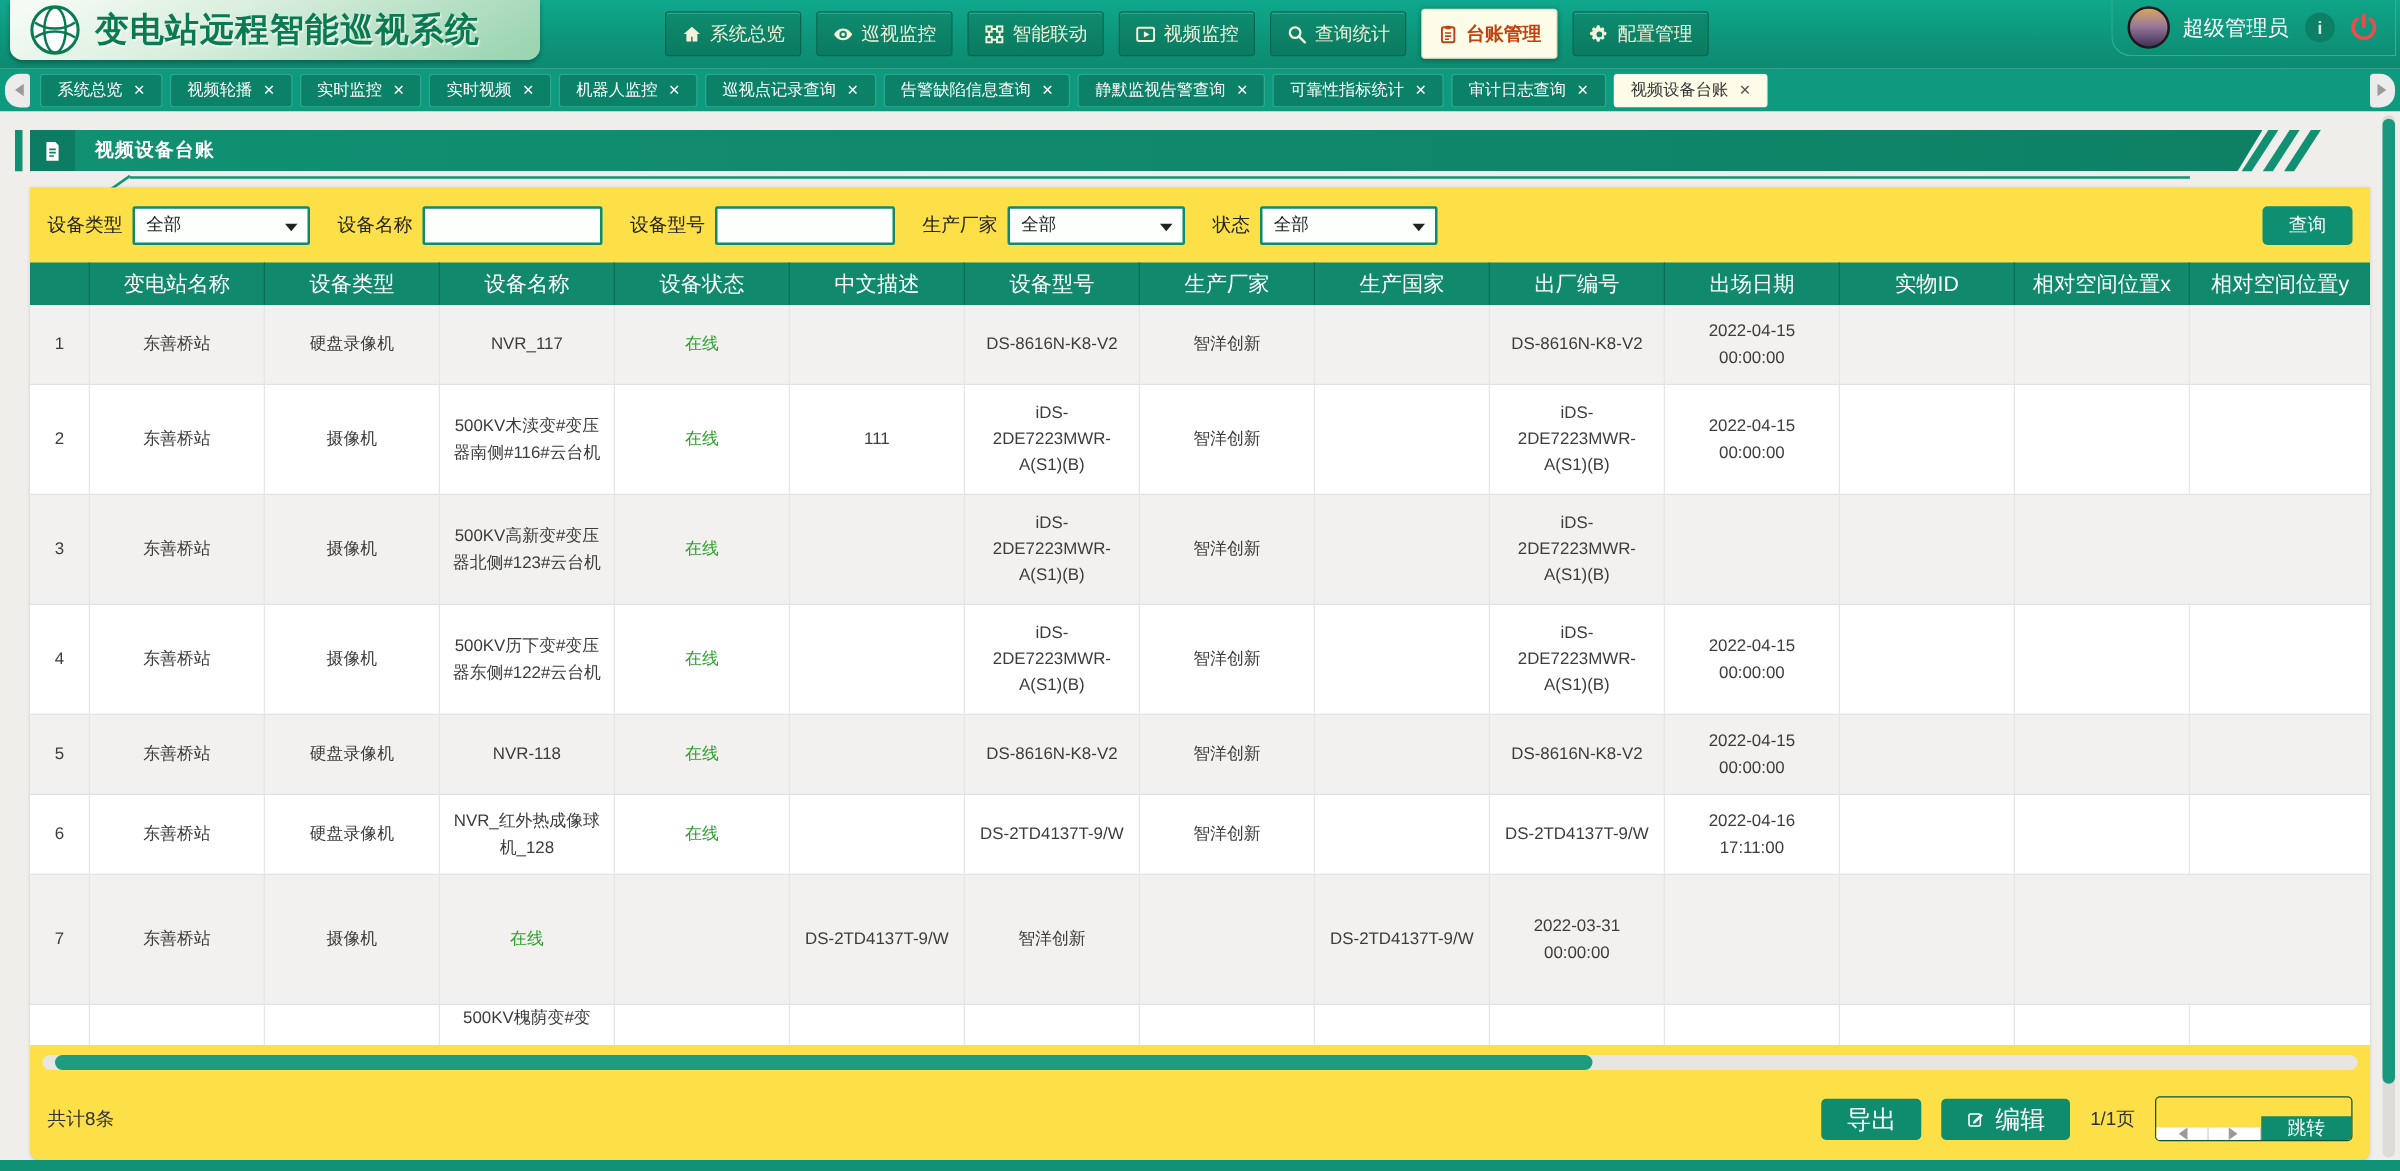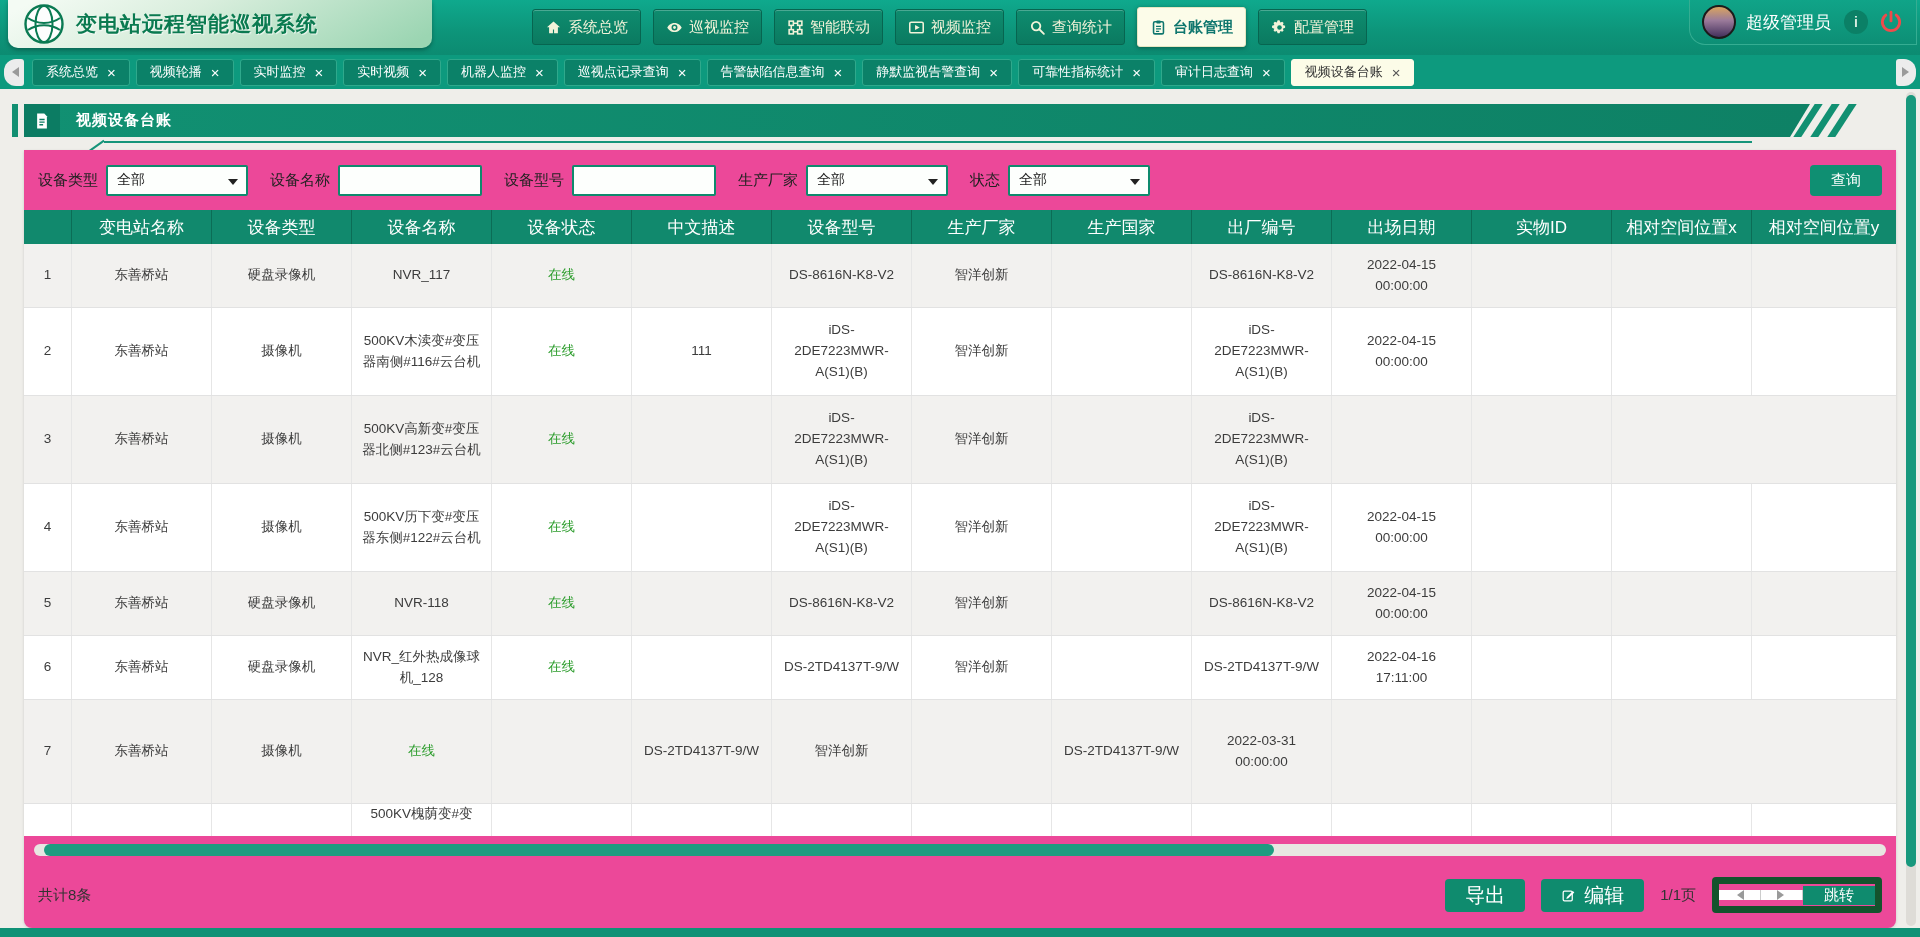--- a/index.html
+++ b/index.html
@@ -5,28 +5,28 @@
   *{box-sizing:border-box;margin:0;padding:0;font-family:"Liberation Sans","DejaVu Sans",sans-serif}
   html,body{width:1920px;height:937px;overflow:hidden}
   .screen{position:relative;width:1920px;height:937px;background:#efeeea;overflow:hidden}
 
   
   .topbar{position:absolute;left:0;top:0;width:1920px;height:55px;
     background:linear-gradient(180deg,#0fa98d 0%,#0d9479 60%,#0c8b71 100%)}
   .logo-panel{position:absolute;left:8px;top:0;width:424px;height:48px;border-radius:0 0 10px 10px;
     background:linear-gradient(150deg,#f4fbf4 5%,#d9eedd 40%,#9bd5b2 95%);
     box-shadow:0 2px 4px rgba(0,0,0,.3);display:flex;align-items:center;gap:12px;padding:0 16px}
-  .app-title{font-size:21px;font-weight:bold;color:#0a7a50;letter-spacing:1px;
+  .app-title{font-size:27px;font-weight:bold;color:#0a7a50;letter-spacing:1px;
     text-shadow:1px 1px 1px rgba(255,255,255,.75);white-space:nowrap}
   .main-nav{position:absolute;left:532px;top:9px;display:flex;gap:12px;align-items:flex-start}
   .nav-btn{display:flex;align-items:center;gap:6px;height:36px;padding:0 12px;cursor:pointer;
     background:linear-gradient(180deg,#0e8c6f,#0b7a60);border:1px solid #076550;border-radius:3px;
     color:#f2f3d9;font-size:15px;box-shadow:inset 0 1px 0 rgba(255,255,255,.25);white-space:nowrap}
   .nav-btn svg{width:17px;height:17px}
-  .nav-btn.active{background:#fcfce9;color:#0f766e;font-weight:bold;border-color:#e6e6c2;
+  .nav-btn.active{background:#fcfce9;color:#c2410c;font-weight:bold;border-color:#e6e6c2;
     height:40px;margin-top:-2px;box-shadow:0 1px 4px rgba(0,0,0,.35)}
   .user-panel{position:absolute;right:3px;top:0;width:228px;height:45px;display:flex;align-items:center;
     gap:10px;padding:0 12px;border:1px solid #35ad92;border-top:none;border-radius:0 0 0 16px;
     background:linear-gradient(180deg,#10a488,#0d8f75)}
   .avatar{width:34px;height:34px;border-radius:50%;border:2px solid #1b1b1b;flex:0 0 34px;
     background:linear-gradient(180deg,#d9a45f 0%,#9a7a9a 45%,#43305c 100%)}
   .user-name{color:#fff;font-size:17px;flex:1}
   .info-ico{width:24px;height:24px;border-radius:50%;background:#0b8066;color:#d7ecdf;font-weight:bold;
     font-size:14px;display:flex;align-items:center;justify-content:center;cursor:pointer}
   .power-ico{width:26px;height:26px;cursor:pointer}
@@ -56,21 +56,21 @@
   .doc-tile{width:36px;height:33px;background:#0c7c63;display:flex;align-items:center;justify-content:center}
   .doc-tile svg{width:18px;height:18px}
   .page-title{font-size:15px;font-weight:bold;letter-spacing:1px}
   .title-stripes{position:absolute;left:1804px;top:104px;height:33px;display:flex;gap:9px}
   .stripe{width:8px;height:33px;background:#119072;transform:skewX(-33deg)}
   .title-underline{position:absolute;left:104px;top:141px;width:1648px;height:2px;background:#16947a}
   .underline-cap{position:absolute;left:84px;top:146px;width:22px;height:2px;background:#16947a;
     transform:rotate(-35deg)}
 
   
-  .panel{position:absolute;left:24px;top:150px;width:1872px;height:778px;background:#ec4899;
+  .panel{position:absolute;left:24px;top:150px;width:1872px;height:778px;background:#fde047;
     border-radius:0 0 8px 8px;box-shadow:0 1px 3px rgba(0,0,0,.15)}
   .filter-row{position:absolute;left:0;top:10px;width:100%;height:40px;display:flex;align-items:center;
     padding:0 14px;font-size:15px;color:#222}
   .flabel{margin-right:8px;white-space:nowrap}
   .fgroup{display:flex;align-items:center;margin-right:22px}
   .ctrl{height:31px;border:2px solid #0e8a6d;border-radius:2px;background:#fdfffd}
   .selbox{position:relative;width:142px;display:flex;align-items:center;padding:0 22px 0 9px;
     font-size:14px;color:#222;cursor:pointer}
   .caret{position:absolute;right:8px;top:12px;width:0;height:0;border:5px solid transparent;
     border-top:6px solid #222}
@@ -105,21 +105,21 @@
     background:#dedcd7;cursor:pointer}
   .vthumb{position:absolute;left:0;top:3px;width:10px;height:772px;border-radius:5px;background:#18987d}
 
   
   .tfooter{position:absolute;left:0;top:712px;width:100%;height:66px;display:flex;align-items:center;
     padding:0 14px;font-size:15px;color:#333}
   .foot-right{margin-left:auto;display:flex;align-items:center;gap:16px}
   .btn-green{height:33px;padding:0 20px;background:#0f8b6e;color:#fff;border:none;border-radius:4px;
     font-size:20px;display:flex;align-items:center;gap:8px;cursor:pointer}
   .btn-green svg{width:15px;height:15px}
-  .pager{display:flex;border:7px solid #14532d;border-radius:4px;overflow:hidden;height:36px;align-items:center}
+  .pager{display:flex;border:1px solid #14532d;border-radius:4px;overflow:hidden;height:36px;align-items:flex-end}
   .pg-btn{width:42px;background:#fff;border:none;border-right:1px solid #ccc;display:flex;
     align-items:center;justify-content:center;cursor:pointer}
   .pg-jump{width:72px;background:#0f8b6e;color:#fff;border:none;font-size:15px;cursor:pointer}
   .bottom-strip{position:absolute;left:0;top:928px;width:1920px;height:9px;background:#0f9276}
 </style>
 </head>
 <body>
 
 <div class="screen">
 

